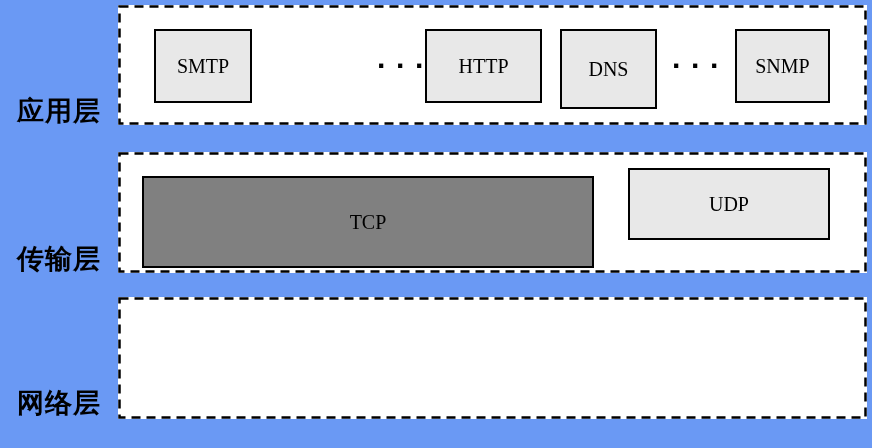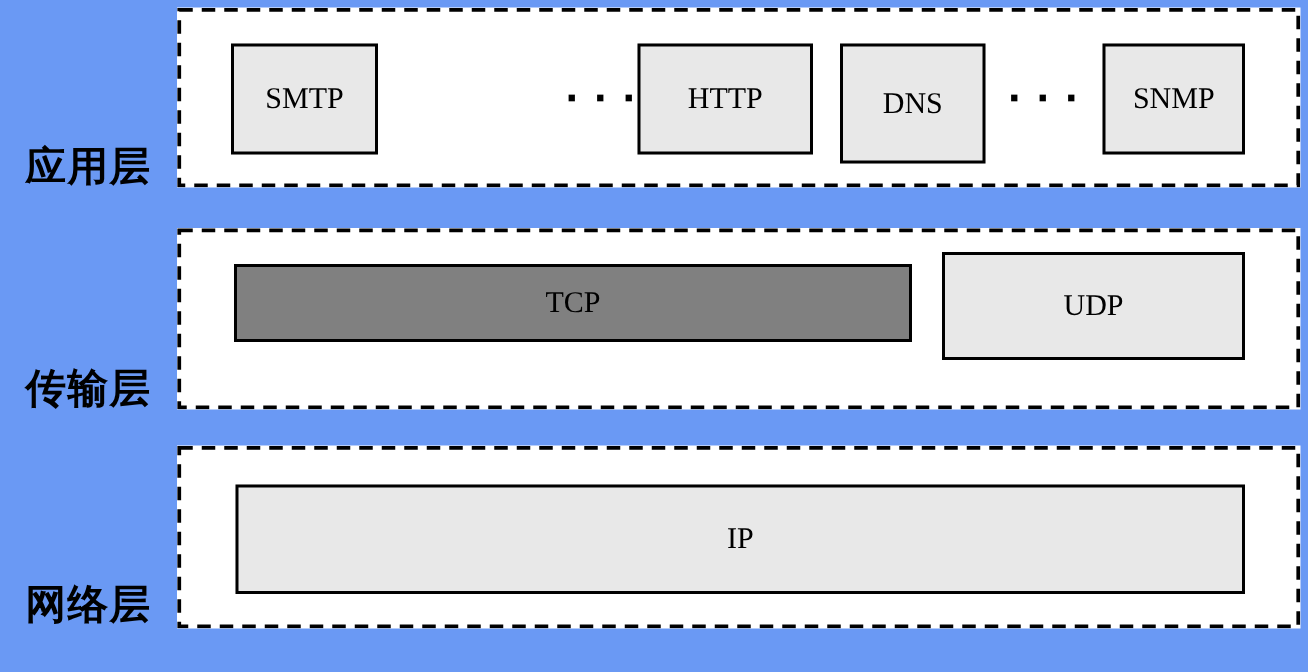--- a/index.html
+++ b/index.html
@@ -61,24 +61,23 @@
     <div class="pbox" style="left:307px;top:24px;width:117px;height:74px" data-fill="light">HTTP</div>
     <div class="pbox" style="left:442px;top:24px;width:97px;height:80px" data-fill="light">DNS</div>
     <div class="dots" style="left:538px;top:24px;width:80px;height:74px">···</div>
     <div class="pbox" style="left:617px;top:24px;width:95px;height:74px" data-fill="light">SNMP</div>
   </div>
 
   <div class="container" style="top:152px;height:121px">
     <svg class="dash" width="749" height="121">
       <rect x="1.5" y="1.5" width="746" height="118"></rect>
     </svg>
-    <div class="pbox" style="left:38px;top:24px;width:452px;height:52px" data-fill="dark">TCP</div>
+    <div class="pbox" style="left:24px;top:24px;width:452px;height:92px" data-fill="dark">TCP</div>
     <div class="pbox" style="left:510px;top:16px;width:202px;height:72px" data-fill="light">UDP</div>
   </div>
 
   <div class="container" style="top:297px;height:122px">
     <svg class="dash" width="749" height="122">
       <rect x="1.5" y="1.5" width="746" height="119"></rect>
     </svg>
-    <div class="pbox" style="left:39px;top:26px;width:673px;height:73px" data-fill="light">IP</div>
   </div>
 
 </div>
 
 </body></html>

